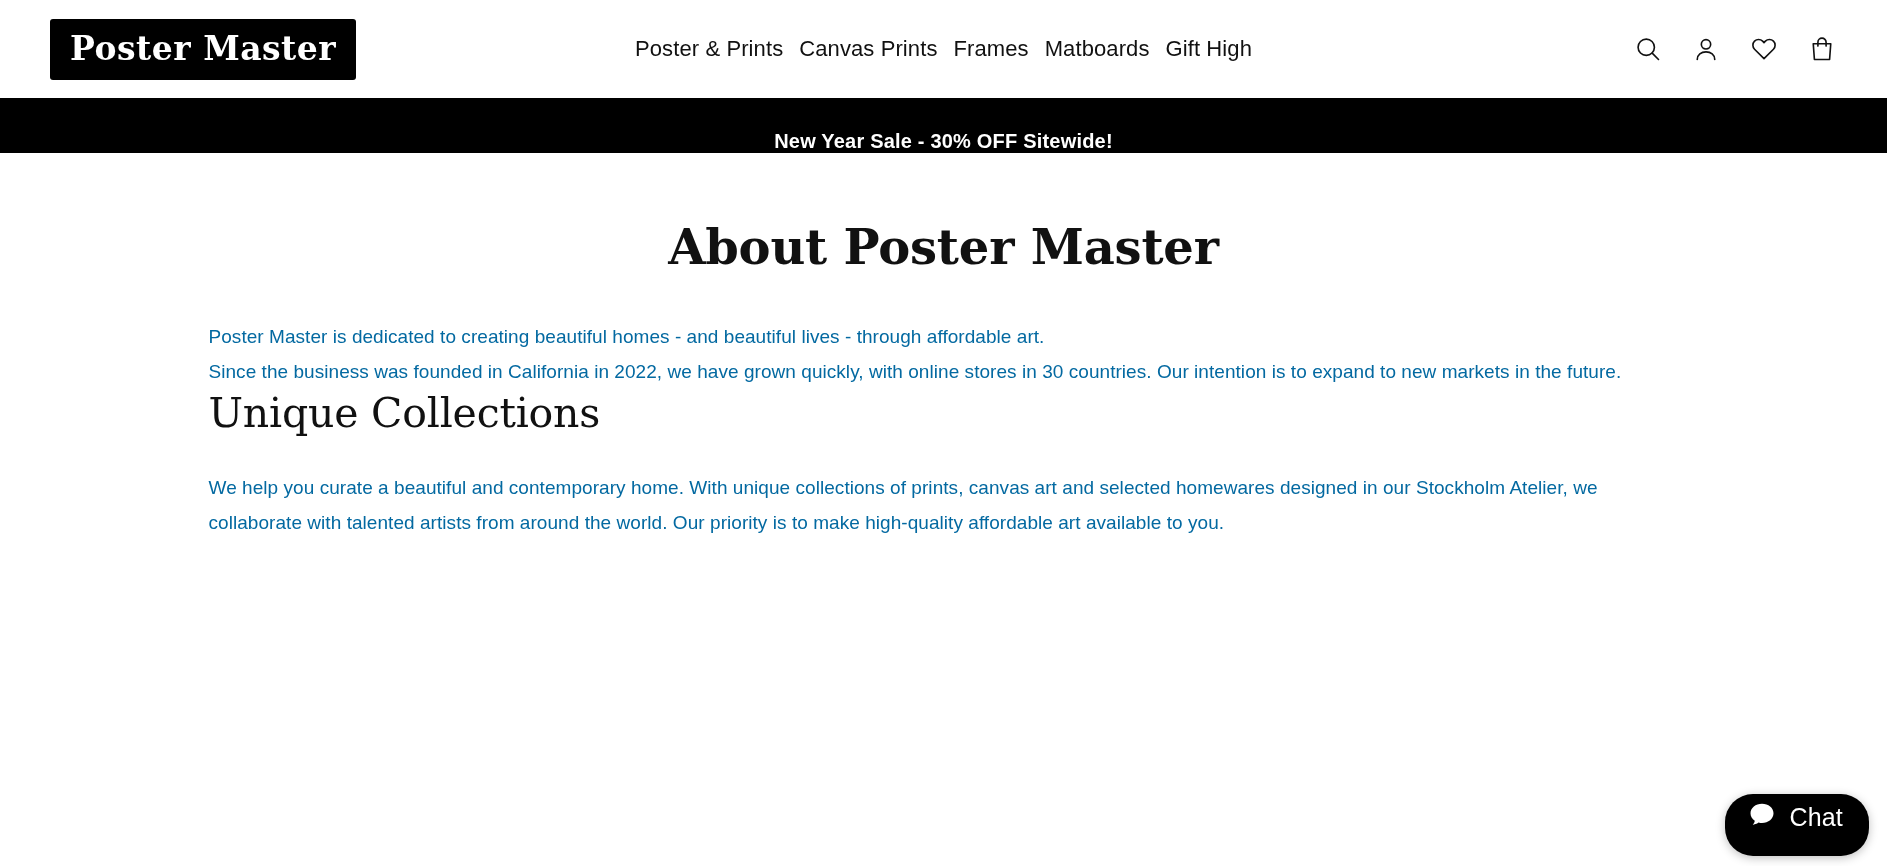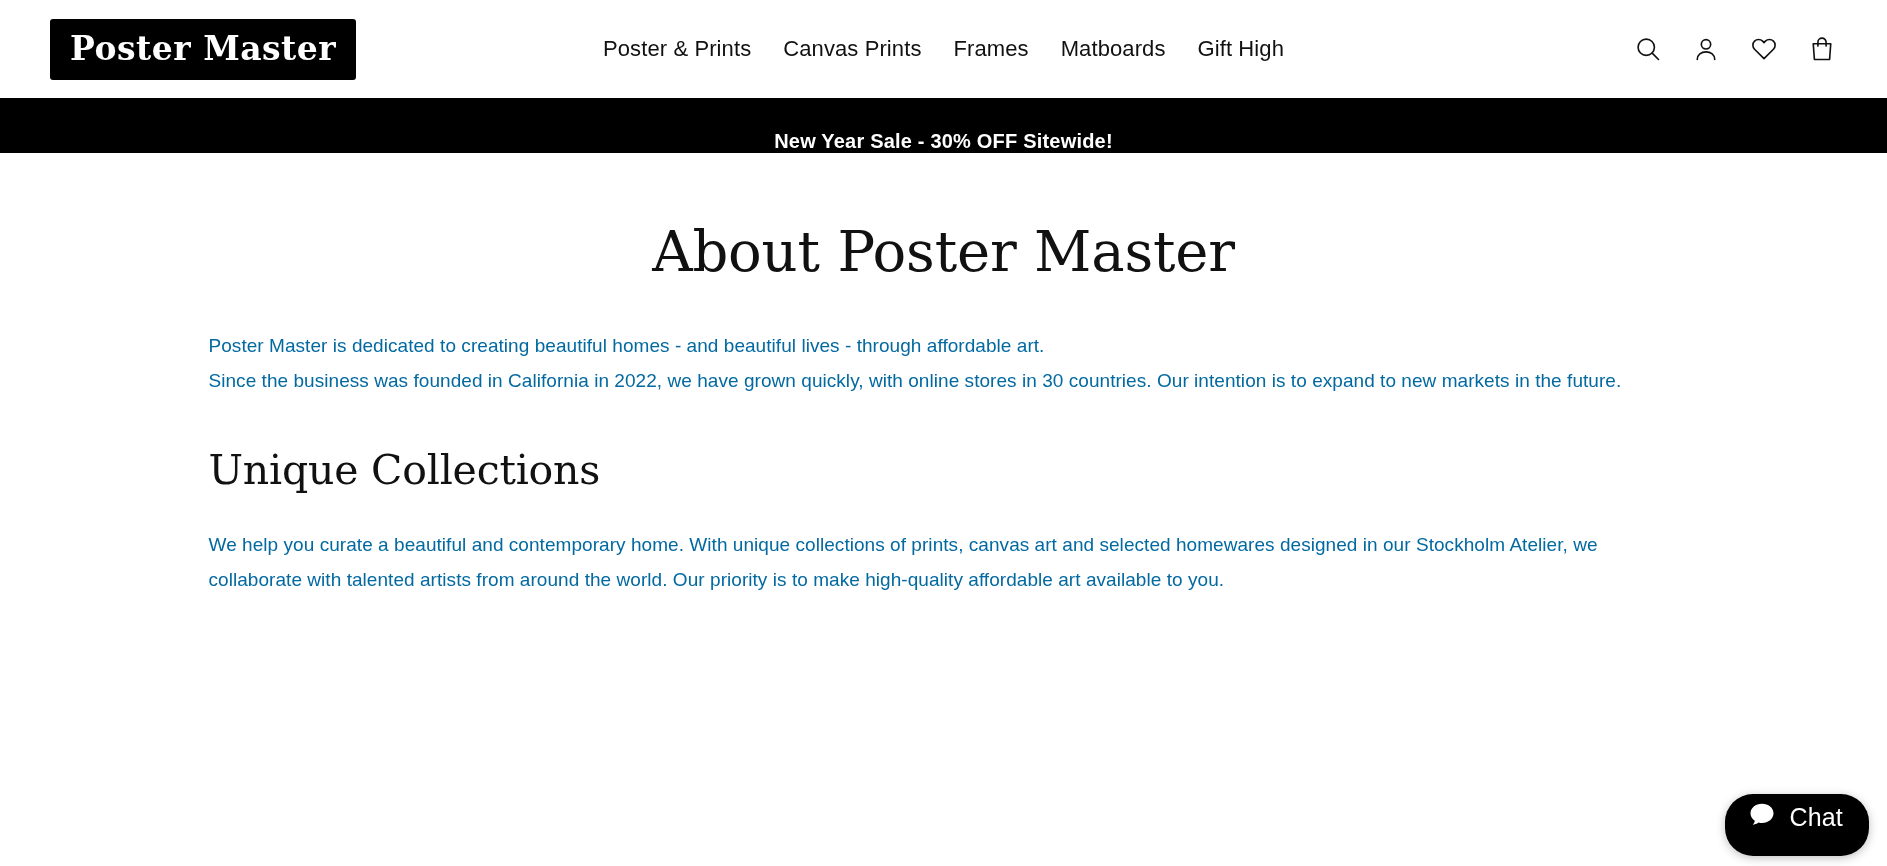--- a/index.html
+++ b/index.html
@@ -38,21 +38,21 @@
     line-height: 1;
     margin-left: 10px;
     white-space: nowrap;
   }
   .nav {
     position: absolute;
     left: 50%;
     transform: translateX(-50%);
     display: flex;
     align-items: flex-start;
-    gap: 32px;
+    gap: 16px;
   }
   .nav-item {
     font-size: 22px;
     color: #111;
     letter-spacing: 0.1px;
     cursor: pointer;
     white-space: nowrap;
   }
   .header-icons {
     margin-left: auto;
@@ -88,39 +88,38 @@
   .main {
     padding-top: 66px;
   }
   .content {
     width: 1520px;
     margin: 0 auto;
     padding: 0 25px;
   }
   h1.page-title {
     font-family: "DejaVu Serif", serif;
-    font-weight: 400;
-    font-size: 56px;
+    font-weight: 700;
+    font-size: 48px;
     text-align: center;
     color: #111;
     letter-spacing: -0.2px;
     margin-bottom: 44px;
   }
   p.body-text {
     font-size: 19px;
     line-height: 35px;
     color: #0369a1;
     letter-spacing: 0.05px;
   }
   h2.section-title {
     font-family: "DejaVu Serif", serif;
     font-weight: 400;
     font-size: 41px;
     color: #111;
-    margin-top: 48px;
     margin-bottom: 33px;
     letter-spacing: -0.2px;
   }
 
   
   .chat-widget {
     position: absolute;
     right: 18px;
     bottom: 10px;
     background: #000;

